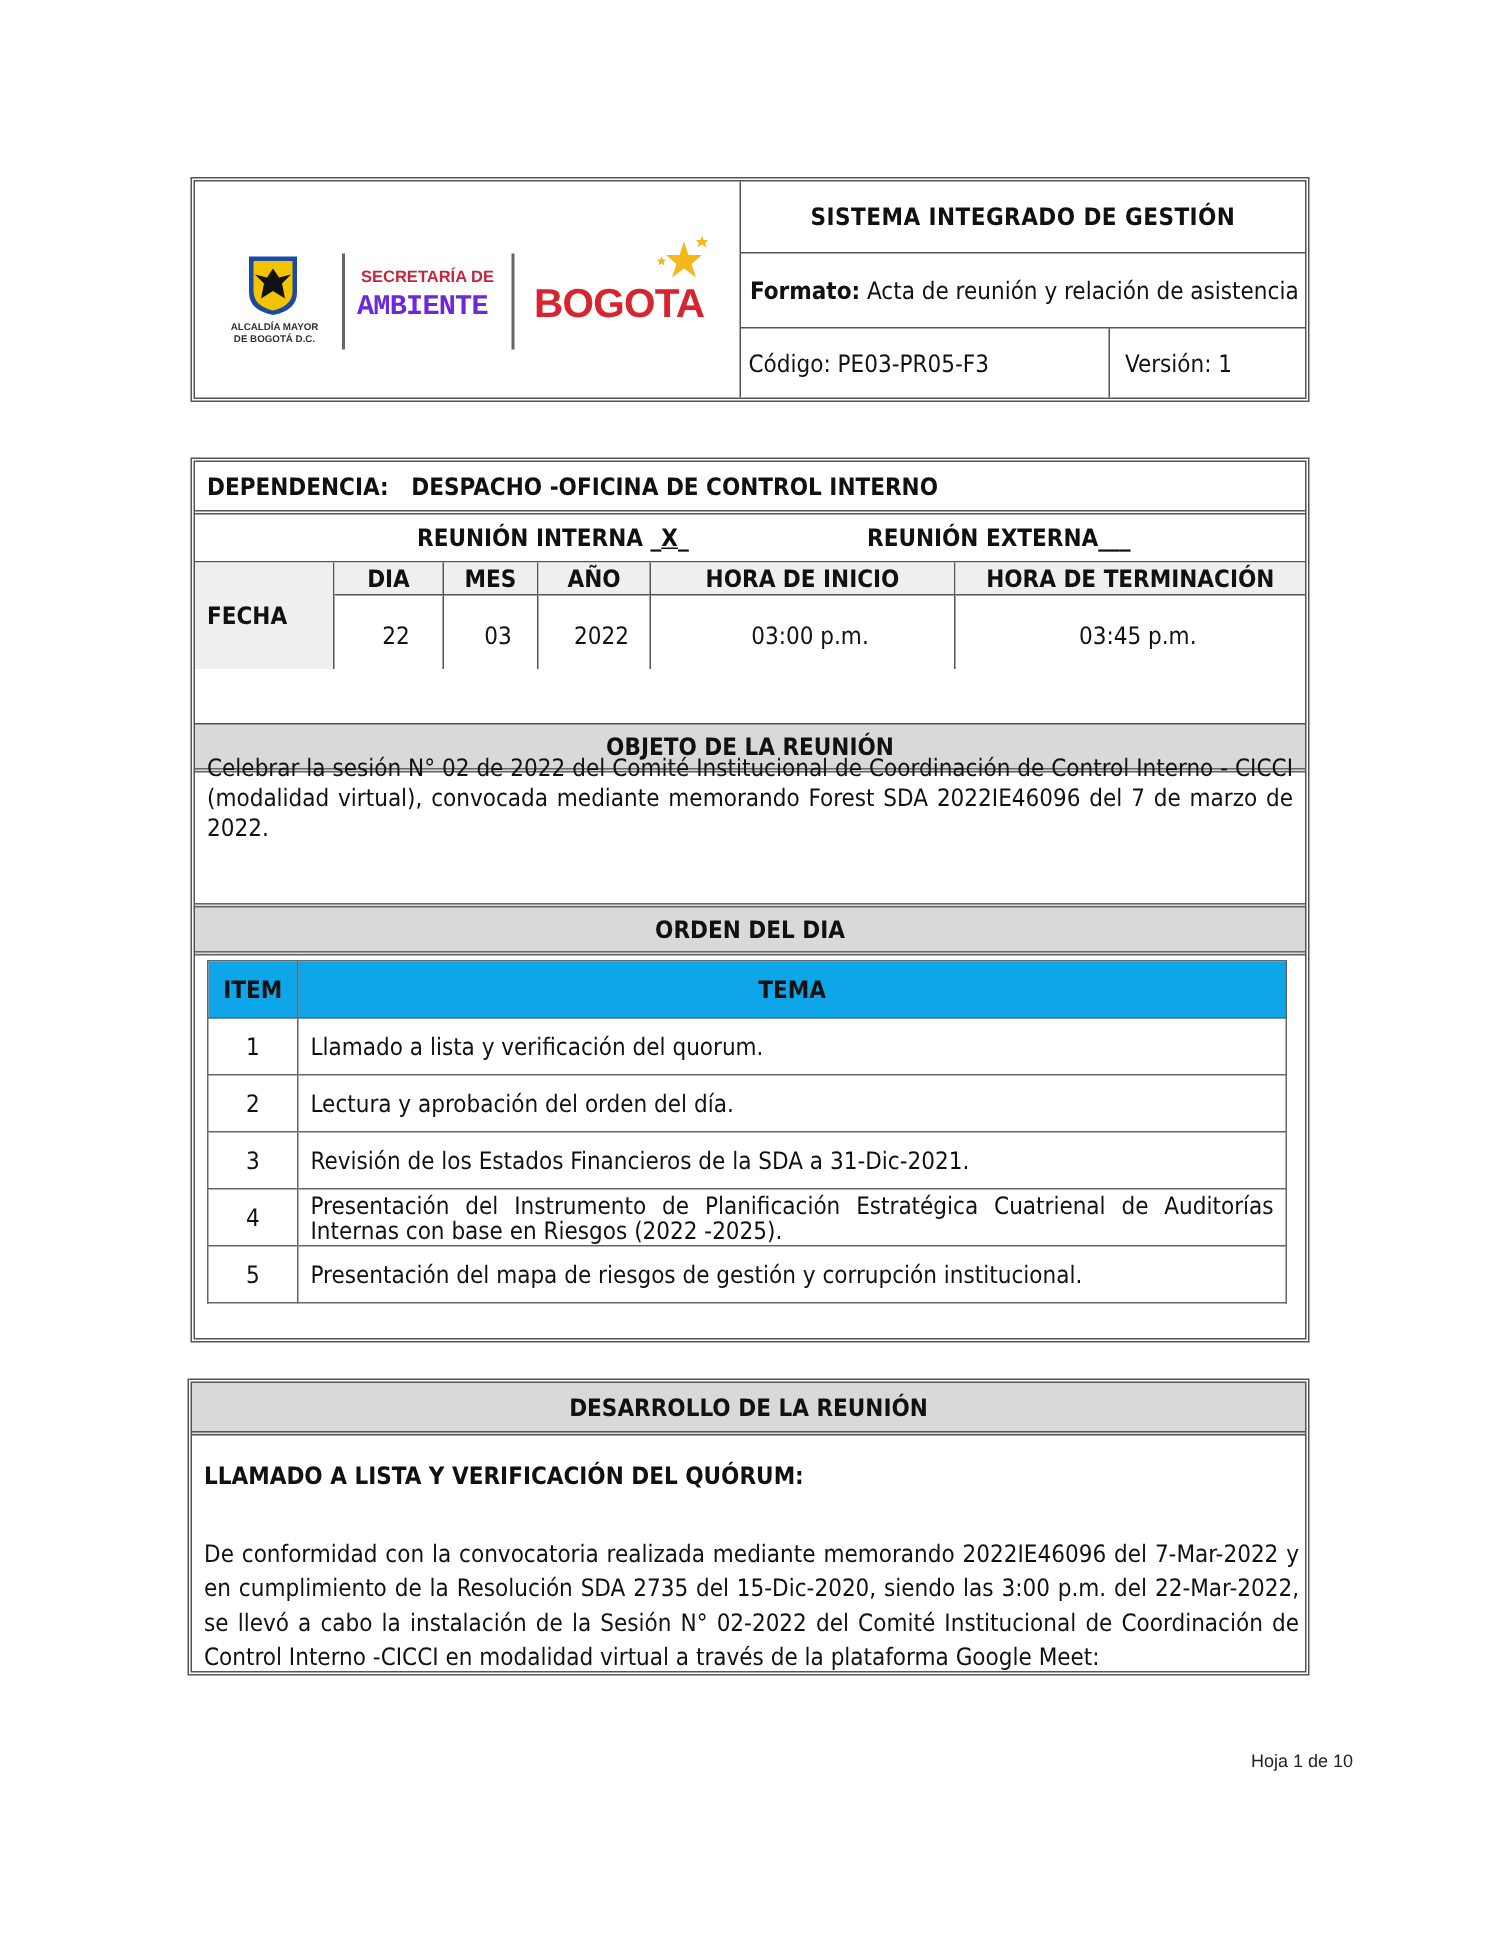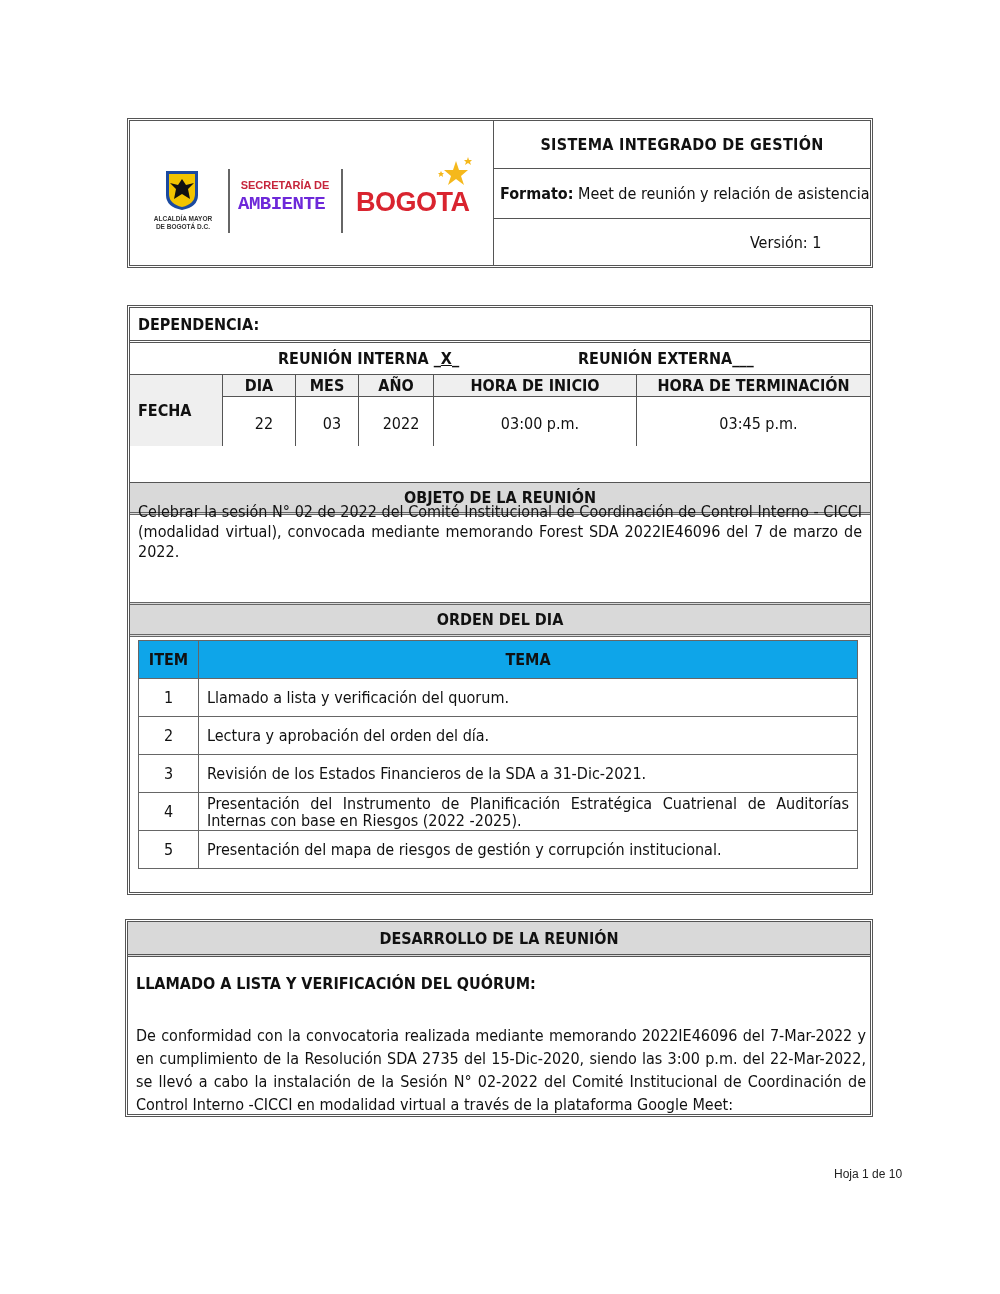--- a/index.html
+++ b/index.html
@@ -76,28 +76,29 @@
     <div class="vsep" style="left:211px"></div>
     <div class="bog">BOGOTA</div>
     <svg class="stars" viewBox="0 0 36 32">
       <polygon points="20,4 23,13 32,13 25,19 28,28 20,22 12,28 15,19 8,13 17,13" fill="#f5b81c"></polygon>
       <polygon points="32,0 33,3 36,3 34,5 35,8 32,6 29,8 30,5 28,3 31,3" fill="#f5b81c"></polygon>
       <polygon points="5,14 6,16 8,16 6.5,17.5 7,20 5,18.5 3,20 3.5,17.5 2,16 4,16" fill="#f5b81c"></polygon>
     </svg>
   </div>
   <div class="cell r1">SISTEMA INTEGRADO DE GESTIÓN</div>
   <div class="cell r2">
-    <b>Formato:</b>&nbsp;<span>Meet de reunión y relación de asistencia</span>
+    <b>Formato:</b>&nbsp;<span>Acta de reunión y relación de asistencia</span>
   </div>
+  <div class="cell r3a">Código: PE03-PR05-F3</div>
   <div class="cell r3b">Versión: 1</div>
 </div>
 
 <div class="tbl" id="info">
   <div class="cell row-dep">
-    <span>DEPENDENCIA:</span>&nbsp;&nbsp;&nbsp;
+    <span>DEPENDENCIA:</span>&nbsp;&nbsp;&nbsp;<span>DESPACHO -OFICINA DE CONTROL INTERNO</span>
   </div>
   <div class="cell row-reu">
     <span class="reu-int"><span>REUNIÓN INTERNA _</span><u>X</u><span>_</span></span>
     <span class="reu-ext">REUNIÓN EXTERNA___</span>
   </div>
   <div class="cell fecha-lbl">FECHA</div>
 
   <div class="cell dh" style="left:93px;width:73px">DIA</div>
   <div class="cell dh" style="left:166px;width:63px">MES</div>
   <div class="cell dh" style="left:229px;width:75px">AÑO</div>

